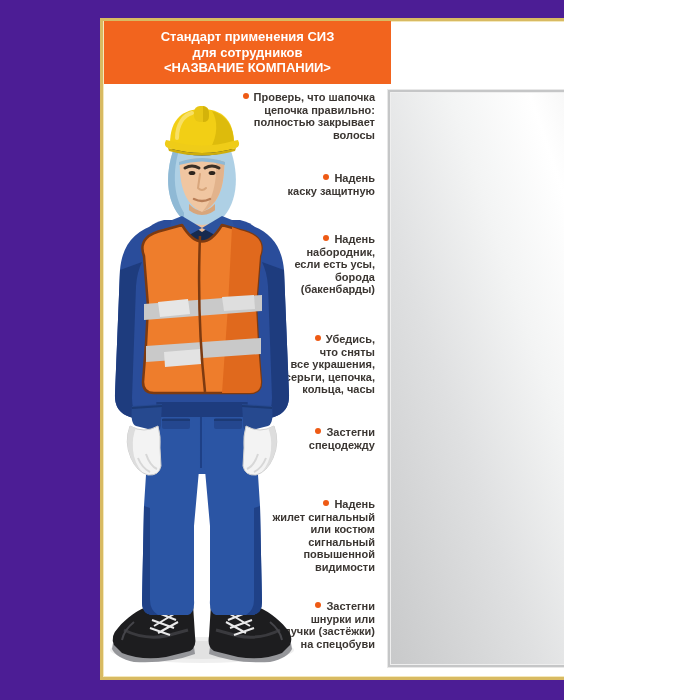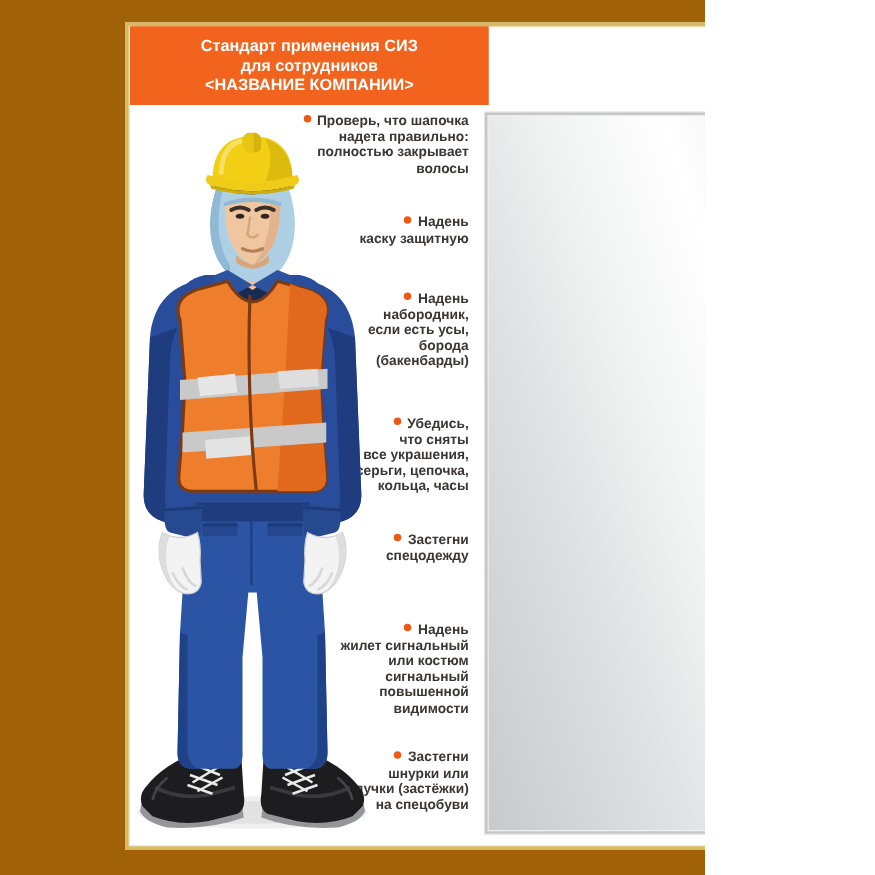--- a/index.html
+++ b/index.html
@@ -1,16 +1,16 @@
 <!DOCTYPE html>
 <html><head>
 <meta charset="utf-8">
 <style>
   html,body{margin:0;padding:0;background:#ffffff;}
-  .stage{position:relative;width:564px;height:700px;background:#a16207;overflow:hidden;
+  .stage{position:relative;width:564px;height:700px;background:#4c1d95;overflow:hidden;
          font-family:"Liberation Sans",sans-serif;}
   .poster{position:absolute;left:100px;top:18px;width:500px;height:662px;
           box-sizing:border-box;border:3px solid #d8ba62;background:#ffffff;
           box-shadow:inset 0 0 0 1px #f4e8bc;}
   .banner{position:absolute;top:0;background:#f2641e;color:#ffffff;font-weight:bold;
           font-size:13px;line-height:15.5px;display:flex;align-items:center;
           justify-content:center;text-align:center;white-space:pre-line;}
   .banner-left{left:1px;width:287px;height:63px;}
   .banner-right{left:298px;width:192px;height:63px;}
   .check-item{position:absolute;right:222px;width:185px;text-align:right;
@@ -32,21 +32,21 @@
   <div class="poster">
 
     <div class="banner banner-left"><span>Стандарт применения СИЗ
 для сотрудников
 &lt;НАЗВАНИЕ КОМПАНИИ&gt;</span></div>
 
 
     <div class="mirror"></div>
 
     <div class="check-item i1"><span class="bullet"></span><span>Проверь, что шапочка
-надета правильно:
+цепочка правильно:
 полностью закрывает
 волосы</span></div>
     <div class="check-item i2"><span class="bullet"></span><span>Надень
 каску защитную</span></div>
     <div class="check-item i3"><span class="bullet"></span><span>Надень
 набородник,
 если есть усы,
 борода
 (бакенбарды)</span></div>
     <div class="check-item i4"><span class="bullet"></span><span>Убедись,

